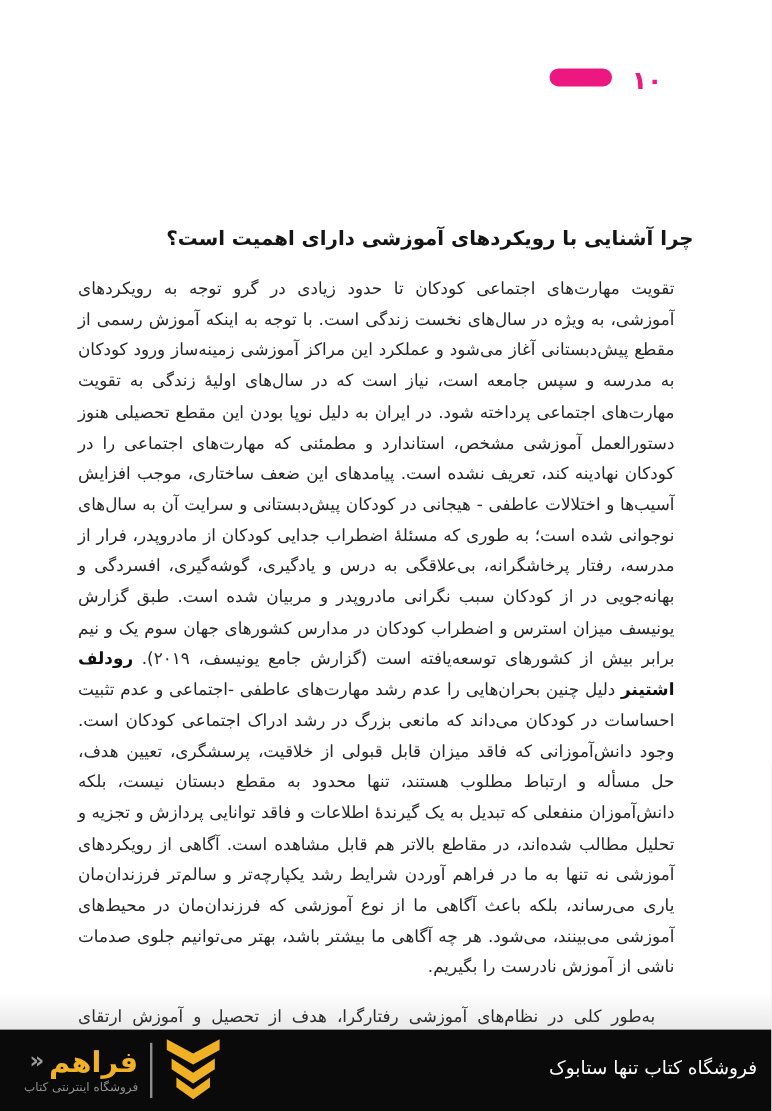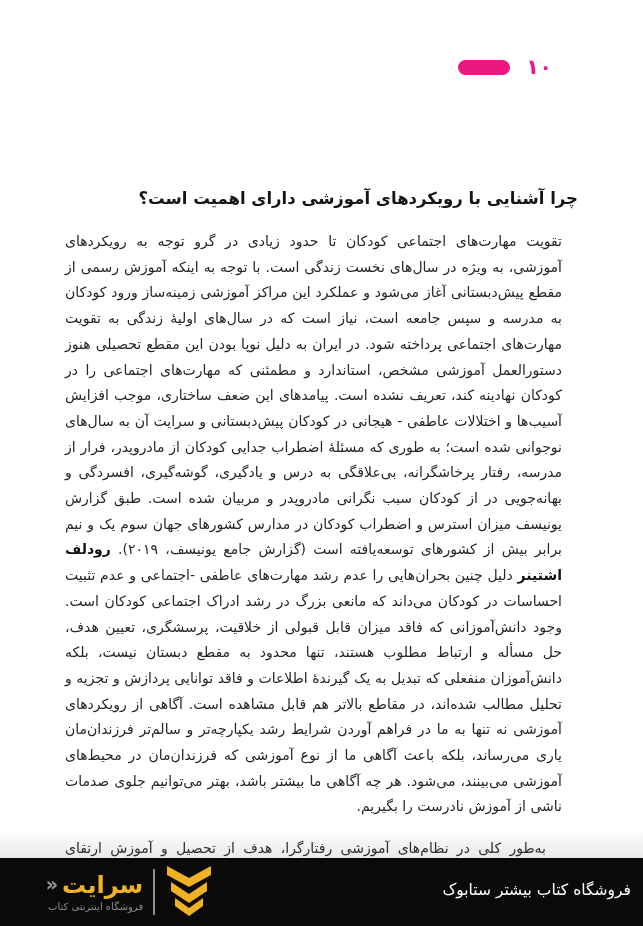--- a/index.html
+++ b/index.html
@@ -12,21 +12,21 @@
   .page{
     position:relative;
     width:643px;height:926px;
     background:#ffffff;
     overflow:hidden;
     font-family:"DejaVu Sans", sans-serif;
   }
   
   .header-row{
     position:absolute;top:57px;right:91px;
-    display:flex;align-items:center;gap:16px;
+    display:flex;align-items:flex-start;gap:16px;
   }
   .pill{width:52px;height:15px;border-radius:8px;background:var(--pink);}
   .page-num{font-size:21px;font-weight:bold;color:var(--pink);line-height:1;}
 
   
   .content{
     position:absolute;top:189px;left:49px;right:65px;
     direction:rtl;
   }
   .heading{
@@ -68,21 +68,21 @@
   .url span[data-color="yellow"]{color:var(--yellow);}
   .url span[data-color="white"]{color:#ffffff;}
 
   .footer-left{display:flex;align-items:center;gap:10px;}
   .chevrons{display:block;}
   .divider{width:2px;height:46px;background:#8f8f8f;}
   .logo-text{text-align:center;}
   .wordmark-row{direction:rtl;line-height:1;display:flex;align-items:center;gap:4px;justify-content:flex-start;}
   .wordmark{color:var(--yellow);font-size:24px;font-weight:bold;line-height:1;}
   .guillemet{color:#9a9a9a;font-size:19px;font-weight:bold;line-height:1;}
-  .logo-subtitle{direction:rtl;color:#8f8f8f;font-size:10px;margin-top:4px;margin-left:28px;}
+  .logo-subtitle{direction:rtl;color:#8f8f8f;font-size:10px;margin-top:4px;}
 </style>
 </head>
 <body>
 
 <div class="page">
 
   <div class="header-row">
     <div class="pill"></div>
     <div class="page-num">۱۰</div>
   </div>
@@ -93,32 +93,32 @@
     <p class="para second">به‌طور کلی در نظام‌های آموزشی رفتارگرا، هدف از تحصیل و آموزش ارتقای دستاوردهای آموزشی دانش‌آموزان است و نمره مهمترین ملاک برای سنجش سطح دانش دانش‌آموزان. اما وابستگی سیستم آموزشی به نمره، نگاهی تک بعدی به ذهن دانش‌آموز است و او را به ماشین</p>
   </div>
 
   <div class="shade"></div>
 
   <footer class="footer">
 
     <div class="footer-left">
       <div class="logo-text">
         <div class="wordmark-row">
-          <span class="wordmark">سرایت</span>
+          <span class="wordmark">فراهم</span>
           <span class="guillemet">«</span>
         </div>
         <div class="logo-subtitle">فروشگاه اینترنتی کتاب</div>
       </div>
       <div class="divider"></div>
       <svg class="chevrons" width="48" height="54" viewBox="0 0 48 54">
         <path d="M2 1 L24 13 L46 1 L46 10 L24 22 L2 10 Z" fill="#f0b125"></path>
         <path d="M6 17 L24 29 L42 17 L42 26 L24 38 L6 26 Z" fill="#f0b125"></path>
         <path d="M10 33 L24 43 L38 33 L38 41 L24 51 L10 41 Z" fill="#f0b125"></path>
       </svg>
     </div>
 
     <div class="footer-right">
-      <div class="store-title">فروشگاه کتاب بیشتر ستابوک</div>
+      <div class="store-title">فروشگاه کتاب تنها ستابوک</div>
     </div>
 
   </footer>
 
 </div>
 
 </body></html>

